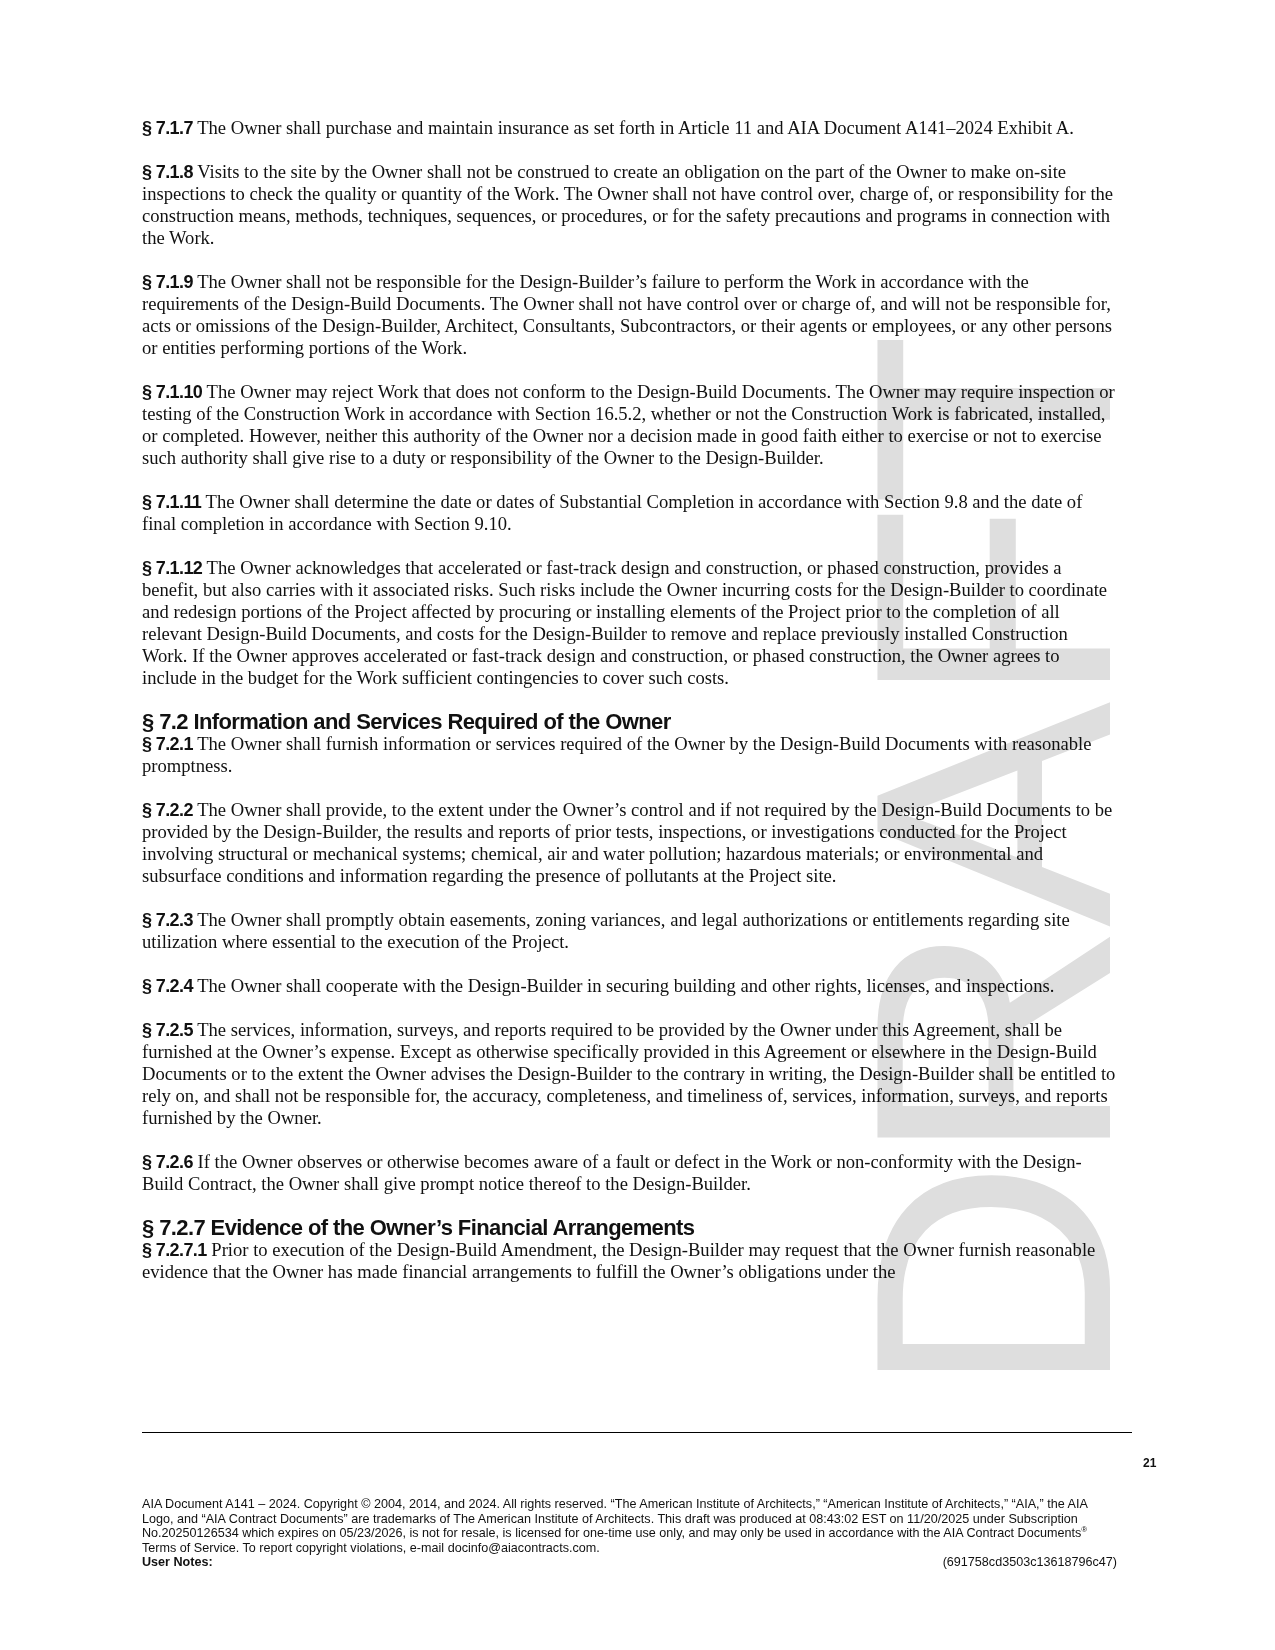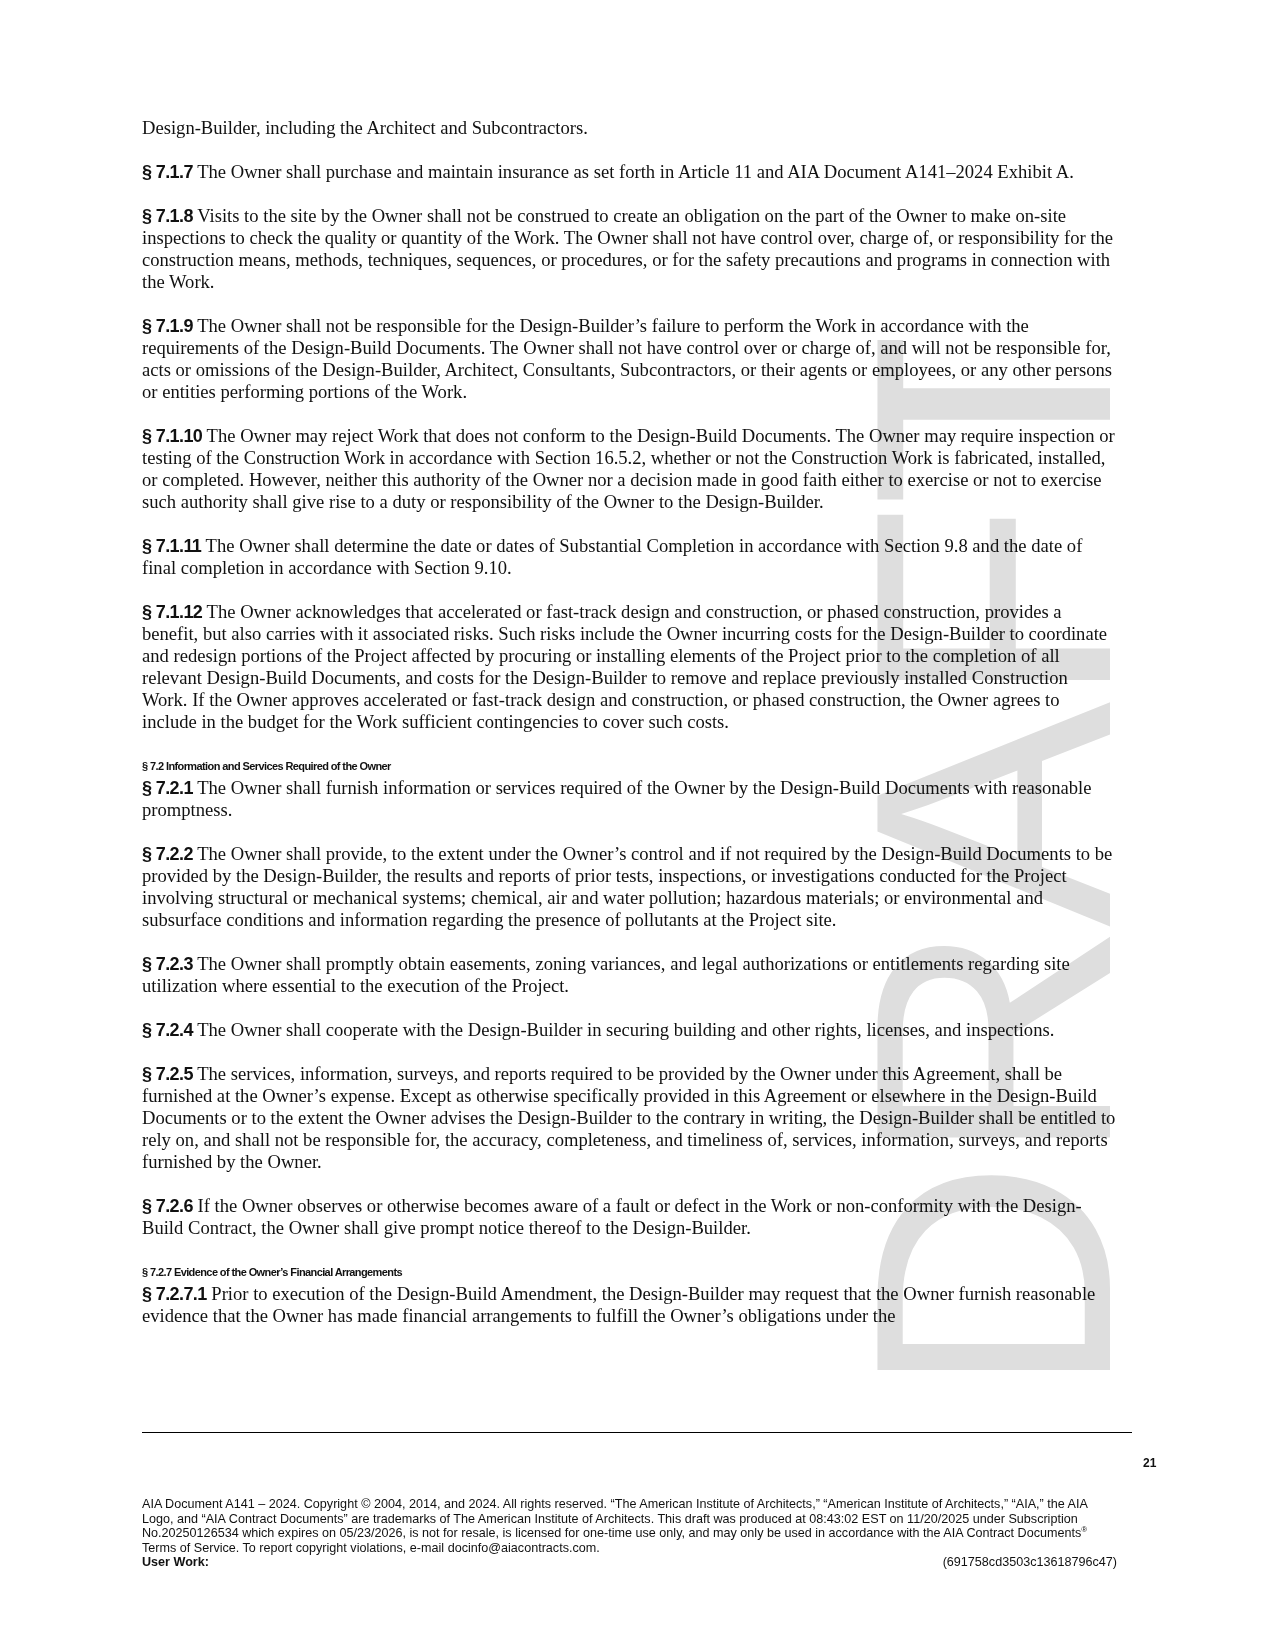--- a/index.html
+++ b/index.html
@@ -15,21 +15,21 @@
       font-family: "Liberation Sans", sans-serif; font-size: 338px; line-height: 1;
       color: #dedede; letter-spacing: -6px; white-space: nowrap; font-weight: normal;
     }
     .content {
       position: absolute; left: 142px; top: 117px; width: 975px; z-index: 1;
       font-family: "Liberation Serif", serif; font-size: 18.6px; line-height: 22px; color: #111;
     }
     .para { margin: 0 0 22px 0; }
     .para.tight { margin-bottom: 0; }
     .sec { font-family: "Liberation Sans", sans-serif; font-weight: bold; font-size: 18px; letter-spacing: -0.6px; }
-    .heading { font-family: "Liberation Sans", sans-serif; font-weight: bold; font-size: 11px; letter-spacing: -0.6px; margin: 0; line-height: 22px; }
+    .heading { font-family: "Liberation Sans", sans-serif; font-weight: bold; font-size: 22px; letter-spacing: -0.6px; margin: 0; line-height: 22px; }
     .footer-rule { position: absolute; left: 142px; top: 1432px; width: 990px; height: 1px; background: #000; z-index: 1; }
     .footer {
       position: absolute; left: 142px; top: 1497px; width: 975px; z-index: 1;
       font-family: "Liberation Sans", sans-serif; font-size: 12.6px; line-height: 14.5px; color: #111;
     }
     .footer .notes-row { display: flex; justify-content: space-between; }
     .footer .notes-label { font-weight: bold; }
     .page-number {
       position: absolute; left: 1143px; top: 1456px; z-index: 1;
       font-family: "Liberation Sans", sans-serif; font-weight: bold; font-size: 12px; color: #111;
@@ -39,21 +39,20 @@
 </head>
 <body>
 
 <div class="page">
 
   <div class="watermark">
     <span>DRAFT</span>
   </div>
 
   <div class="content">
-    <p class="para">Design-Builder, including the Architect and Subcontractors.</p>
 
     <p class="para"><span class="sec">§ 7.1.7</span><span> The Owner shall purchase and maintain insurance as set forth in Article 11 and AIA Document A141–2024 Exhibit A.</span></p>
     <p class="para"><span class="sec">§ 7.1.8</span><span> Visits to the site by the Owner shall not be construed to create an obligation on the part of the Owner to make on-site inspections to check the quality or quantity of the Work. The Owner shall not have control over, charge of, or responsibility for the construction means, methods, techniques, sequences, or procedures, or for the safety precautions and programs in connection with the Work.</span></p>
     <p class="para"><span class="sec">§ 7.1.9</span><span> The Owner shall not be responsible for the Design-Builder’s failure to perform the Work in accordance with the requirements of the Design-Build Documents. The Owner shall not have control over or charge of, and will not be responsible for, acts or omissions of the Design-Builder, Architect, Consultants, Subcontractors, or their agents or employees, or any other persons or entities performing portions of the Work.</span></p>
     <p class="para"><span class="sec">§ 7.1.10</span><span> The Owner may reject Work that does not conform to the Design-Build Documents. The Owner may require inspection or testing of the Construction Work in accordance with Section 16.5.2, whether or not the Construction Work is fabricated, installed, or completed. However, neither this authority of the Owner nor a decision made in good faith either to exercise or not to exercise such authority shall give rise to a duty or responsibility of the Owner to the Design-Builder.</span></p>
     <p class="para"><span class="sec">§ 7.1.11</span><span> The Owner shall determine the date or dates of Substantial Completion in accordance with Section 9.8 and the date of final completion in accordance with Section 9.10.</span></p>
     <p class="para"><span class="sec">§ 7.1.12</span><span> The Owner acknowledges that accelerated or fast-track design and construction, or phased construction, provides a benefit, but also carries with it associated risks. Such risks include the Owner incurring costs for the Design-Builder to coordinate and redesign portions of the Project affected by procuring or installing elements of the Project prior to the completion of all relevant Design-Build Documents, and costs for the Design-Builder to remove and replace previously installed Construction Work. If the Owner approves accelerated or fast-track design and construction, or phased construction, the Owner agrees to include in the budget for the Work sufficient contingencies to cover such costs.</span></p>
 
     <h3 class="heading">§ 7.2 Information and Services Required of the Owner</h3>
     <p class="para"><span class="sec">§ 7.2.1</span><span> The Owner shall furnish information or services required of the Owner by the Design-Build Documents with reasonable promptness.</span></p>
@@ -65,19 +64,19 @@
 
     <h3 class="heading">§ 7.2.7 Evidence of the Owner’s Financial Arrangements</h3>
     <p class="para tight"><span class="sec">§ 7.2.7.1</span><span> Prior to execution of the Design-Build Amendment, the Design-Builder may request that the Owner furnish reasonable evidence that the Owner has made financial arrangements to fulfill the Owner’s obligations under the</span></p>
   </div>
 
   <div class="footer-rule"></div>
 
   <div class="footer">
     <div><span>AIA Document A141 – 2024. Copyright © 2004, 2014, and 2024. All rights reserved. “The American Institute of Architects,” “American Institute of Architects,” “AIA,” the AIA Logo, and “AIA Contract Documents” are trademarks of The American Institute of Architects. This draft was produced at 08:43:02 EST on 11/20/2025 under Subscription No.20250126534 which expires on 05/23/2026, is not for resale, is licensed for one-time use only, and may only be used in accordance with the AIA Contract Documents</span><sup>®</sup><span> Terms of Service. To report copyright violations, e-mail docinfo@aiacontracts.com.</span></div>
     <div class="notes-row">
-      <span class="notes-label">User Work:</span>
+      <span class="notes-label">User Notes:</span>
       <span>(691758cd3503c13618796c47)</span>
     </div>
   </div>
 
   <div class="page-number">21</div>
 </div>
 
 </body></html>

